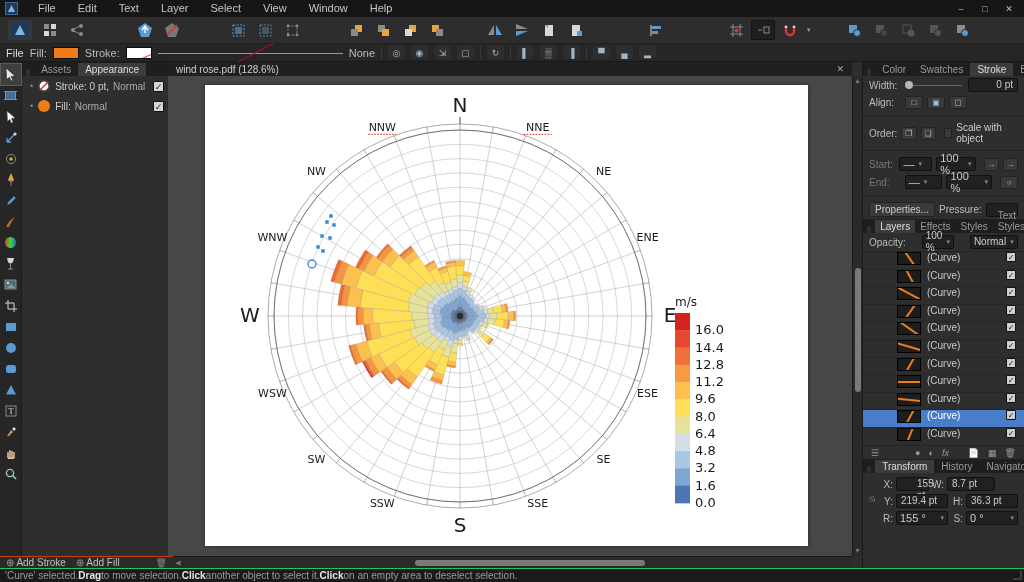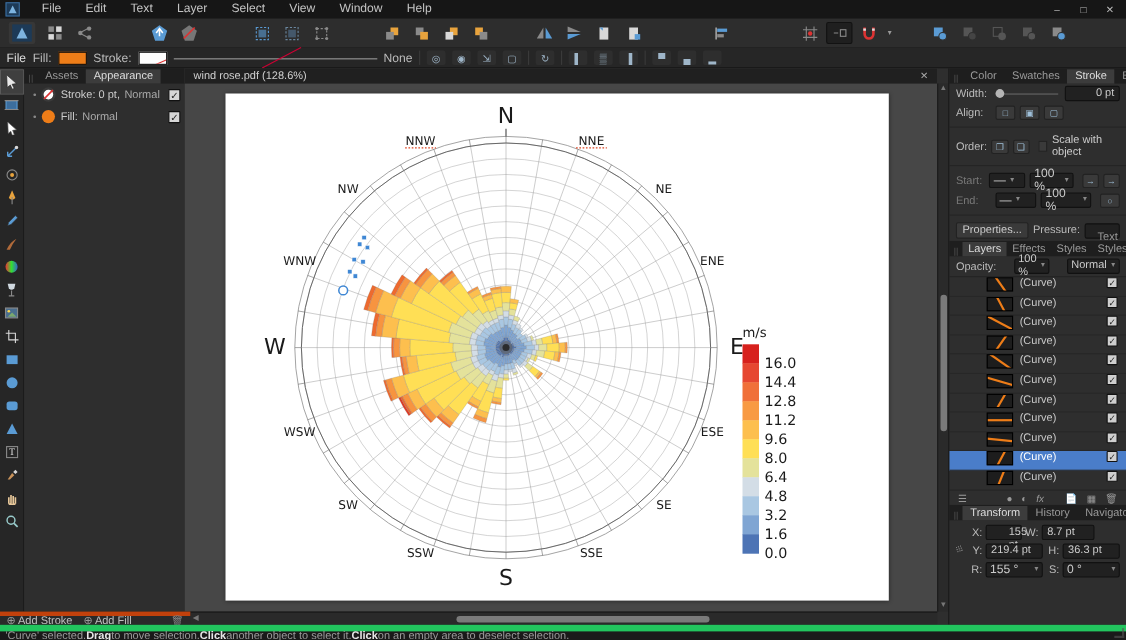--- a/index.html
+++ b/index.html
@@ -46,21 +46,21 @@
   #left-panel { position:absolute; left:22px; top:62px; width:146px; height:494px; background:#2e2e2e; }
   .panel-tabs { height:14px; background:#1e1e1e; display:flex; align-items:flex-end; font-size:10px; color:#9a9a9a; }
   .panel-tabs .grip { color:#555; font-size:8px; padding:0 4px; }
   .ptab { padding:1px 7px 1px; }
   .ptab.active { background:#3c3c3c; color:#ddd;text-align:center; }
   .appearance-row { display:flex; align-items:center; height:20px; padding:0 4px 0 8px; gap:4px; }
   .appearance-row .bullet { color:#888; font-size:9px; }
   .app-label { color:#ccc; font-size:10px; white-space:nowrap; }
   .app-mode { color:#aaa; font-size:10px; }
   .checkbox { margin-left:auto; width:11px; height:11px; background:#d6d6d6; border:1px solid #111; border-radius:1px; color:#222; font-size:9px; line-height:10px; text-align:center; }
-  #left-footer { position:absolute; left:0; top:556px; width:173px; height:12px; background:#2a2a2a; border-top:4px solid #c2410c; display:flex; align-items:center; gap:10px; padding:0 6px; font-size:10px; color:#c0c0c0; }
+  #left-footer { position:absolute; left:0; top:556px; width:173px; height:12px; background:#2a2a2a; border-top:1px solid #c2410c; display:flex; align-items:center; gap:10px; padding:0 6px; font-size:10px; color:#c0c0c0; }
   #left-footer .addglyph { color:#9a9a9a; font-size:10px; margin-right:2px; }
   #left-footer .trash { margin-left:auto; color:#8a8a8a; font-size:9px; }
 
   
   #canvas-wrap { position:absolute; left:168px; top:62px; width:684px; height:494px; background:#474747; }
   #doc-tabbar { position:absolute; left:0; top:0; width:684px; height:14px; background:#202020; display:flex; align-items:center; }
   #doc-tab { color:#cfcfcf; font-size:10px; padding-left:8px; }
   #doc-close { margin-left:auto; padding-right:8px; color:#aaa; font-size:9px; }
   #page { position:absolute; left:37px; top:23px; width:603px; height:461px; background:#ffffff; box-shadow:0 0 4px rgba(0,0,0,.45); }
   #vscrollbar { position:absolute; left:852px; top:76px; width:10px; height:480px; background:#2a2a2a; border-left:1px solid #1b1b1b; }
@@ -95,21 +95,21 @@
   .layer-label { color:#c8c8c8; font-size:10px; flex:1; }
   .layer-check { width:10px; height:10px; background:#cfcfcf; border:1px solid #111; border-radius:1px; font-size:8px; line-height:9px; text-align:center; color:#222; margin-right:8px; }
   #layers-footer { height:14px; display:flex; align-items:center; gap:8px; padding:0 8px; color:#9a9a9a; font-size:9px; border-top:1px solid #242424; }
   #transform-body { display:flex; padding:4px 6px 2px; gap:6px; }
   .tf-col { display:flex; flex-direction:column; gap:3px; }
   .tf-row { display:flex; align-items:center; gap:3px; }
   .tf-label { width:12px; text-align:right; color:#bbb; font-size:10px; }
   #rp-bottom-fill { position:absolute; left:862px; top:568px; width:162px; height:14px; background:#232323; }
 
   
-  #statusbar { position:absolute; left:0; top:568px; width:1024px; height:14px; background:#1a1a1a; border-top:6px solid #22c55e; display:flex; align-items:center; padding-left:5px; font-size:10px; color:#9a9a9a; }
+  #statusbar { position:absolute; left:0; top:568px; width:1024px; height:14px; background:#1a1a1a; border-top:1px solid #22c55e; display:flex; align-items:center; padding-left:5px; font-size:10px; color:#9a9a9a; }
   #statusbar b { color:#e6e6e6; }
   #resize-grip { position:absolute; right:2px; bottom:2px; width:9px; height:9px; border-right:2px solid #555; border-bottom:2px solid #555; opacity:.6; }
 </style>
 </head>
 <body>
 
 <div id="app">
 
   <div id="menubar">
     <div id="app-icon">

